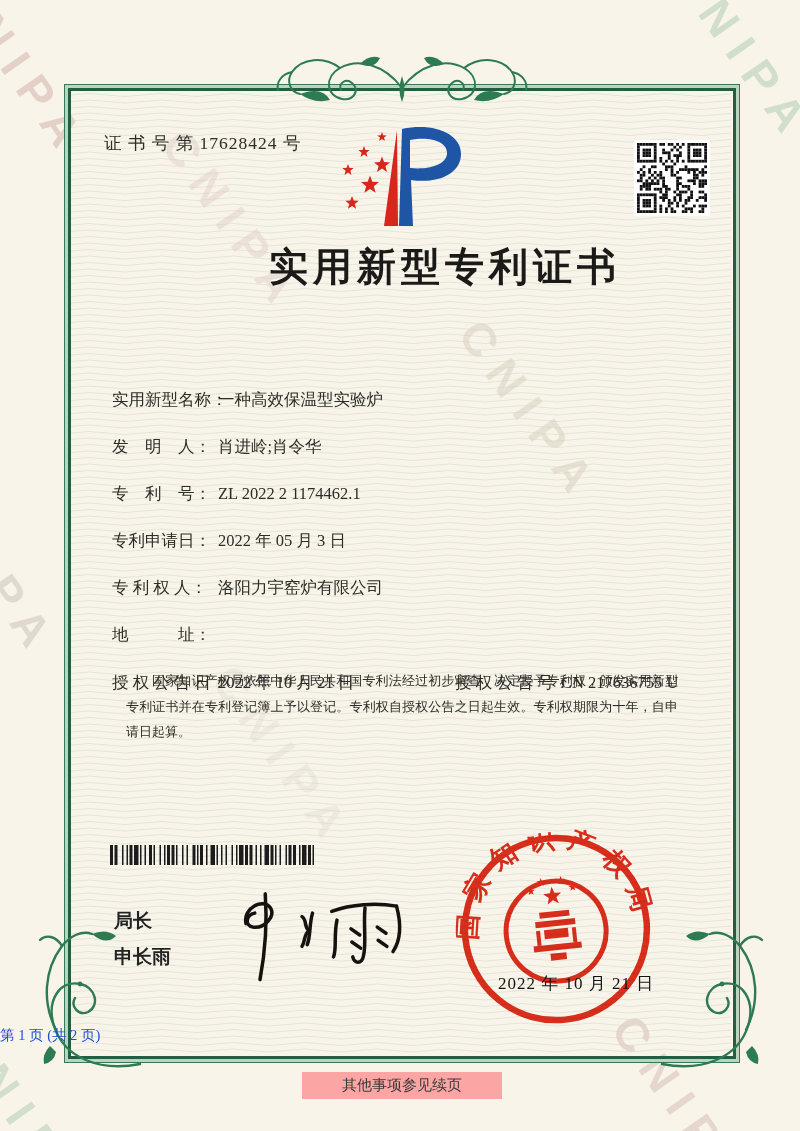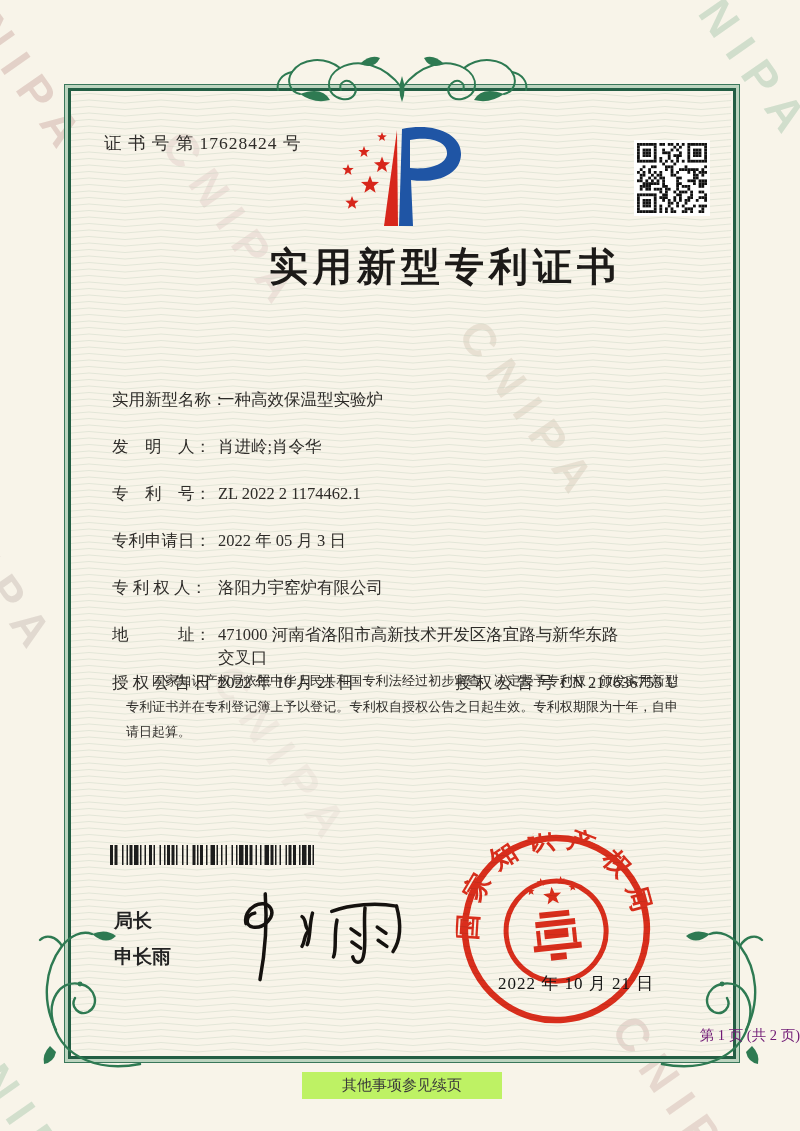--- a/index.html
+++ b/index.html
@@ -36,23 +36,23 @@
   .paras p{margin:14px;text-indent:2em;font-size:13px;line-height:25.5px;text-align:justify;}
   .barcode{position:absolute;left:110px;top:845px;z-index:4;}
   .sig-title{position:absolute;left:114px;top:908px;font-size:19px;font-weight:600;
              font-family:"Liberation Sans","DejaVu Sans",sans-serif;color:#232323;z-index:4;}
   .sig-name{position:absolute;left:114px;top:944px;font-size:19px;font-weight:600;
             font-family:"Liberation Sans","DejaVu Sans",sans-serif;color:#232323;z-index:4;text-align:center;}
   .signature{position:absolute;left:225px;top:885px;z-index:5;}
   .seal{position:absolute;left:456px;top:832px;z-index:4;mix-blend-mode:multiply;transform:rotate(-6deg);}
   .seal-date{position:absolute;left:498px;top:972px;width:170px;font-size:17px;letter-spacing:1px;
              color:#141414;z-index:6;}
-  .page-info{position:absolute;left:0;top:1026px;width:800px;text-align:right;font-size:14.5px;
-             color:#701a75;z-index:4;}
-  .note{position:absolute;left:302px;top:1072px;width:200px;text-align:center;background:#bef264;
+  .page-info{position:absolute;left:0;top:1026px;width:800px;text-align:left;font-size:14.5px;
+             color:#1d4ed8;z-index:4;}
+  .note{position:absolute;left:302px;top:1072px;width:200px;text-align:center;background:#fca5a5;
         padding:4px 0;font-size:15px;color:#3a3a3a;z-index:4;}
   .mirror{transform:scaleX(-1);}
 </style>
 </head>
 <body>
 
 <div class="page">
 
   <span class="wm" style="left:-20px;top:-35px;color:#dcc6bd;opacity:.75;">CNIPA</span>
   <span class="wm" style="left:705px;top:-50px;color:#c8d9c5;opacity:.8;">CNIPA</span>
@@ -578,21 +578,20 @@
     <div class="frow">
       <span class="flabel">专利申请日：</span>
       <span class="fvalue">2022 年 05 月 3 日</span>
     </div>
     <div class="frow">
       <span class="flabel">专 利 权 人：</span>
       <span class="fvalue">洛阳力宇窑炉有限公司</span>
     </div>
     <div class="frow addr">
       <span class="flabel">地　　　址：</span>
-      <span class="fvalue wrap2"><span>471000  河南省洛阳市高新技术开发区洛宜路与新华东路</span><br><span>交叉口</span></span>
     </div>
     <div class="grow">
       <span class="g1l">授 权 公 告 日：</span>
       <span class="g1v">2022 年 10 月 21 日</span>
       <span class="g2l">授 权 公 告 号：</span>
       <span class="g2v">CN 217636755 U</span>
     </div>
   </div>
 
   <div class="paras">

